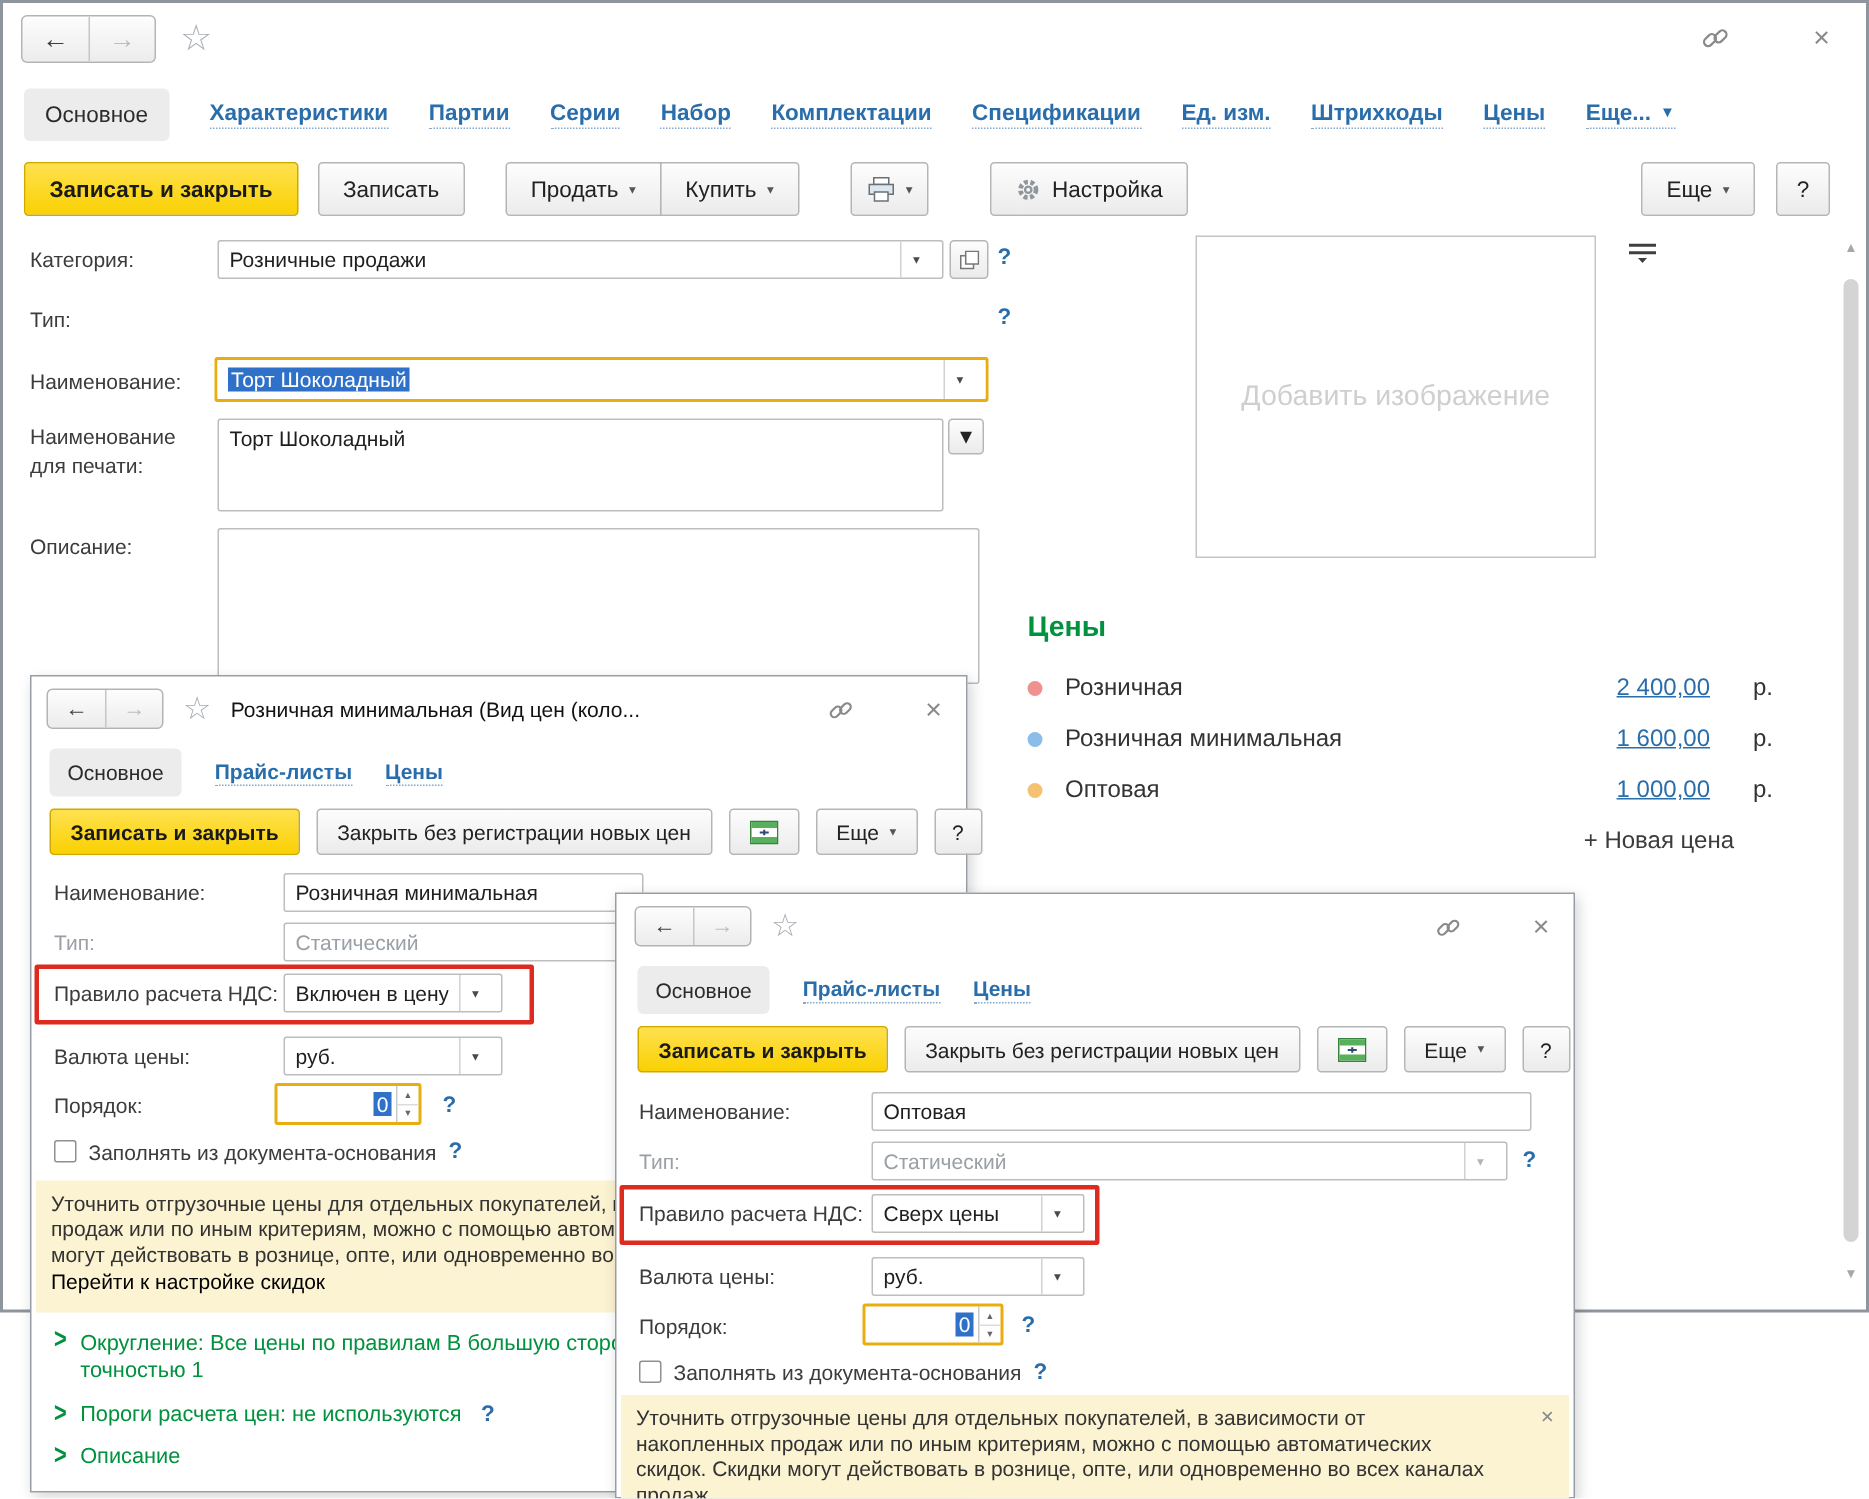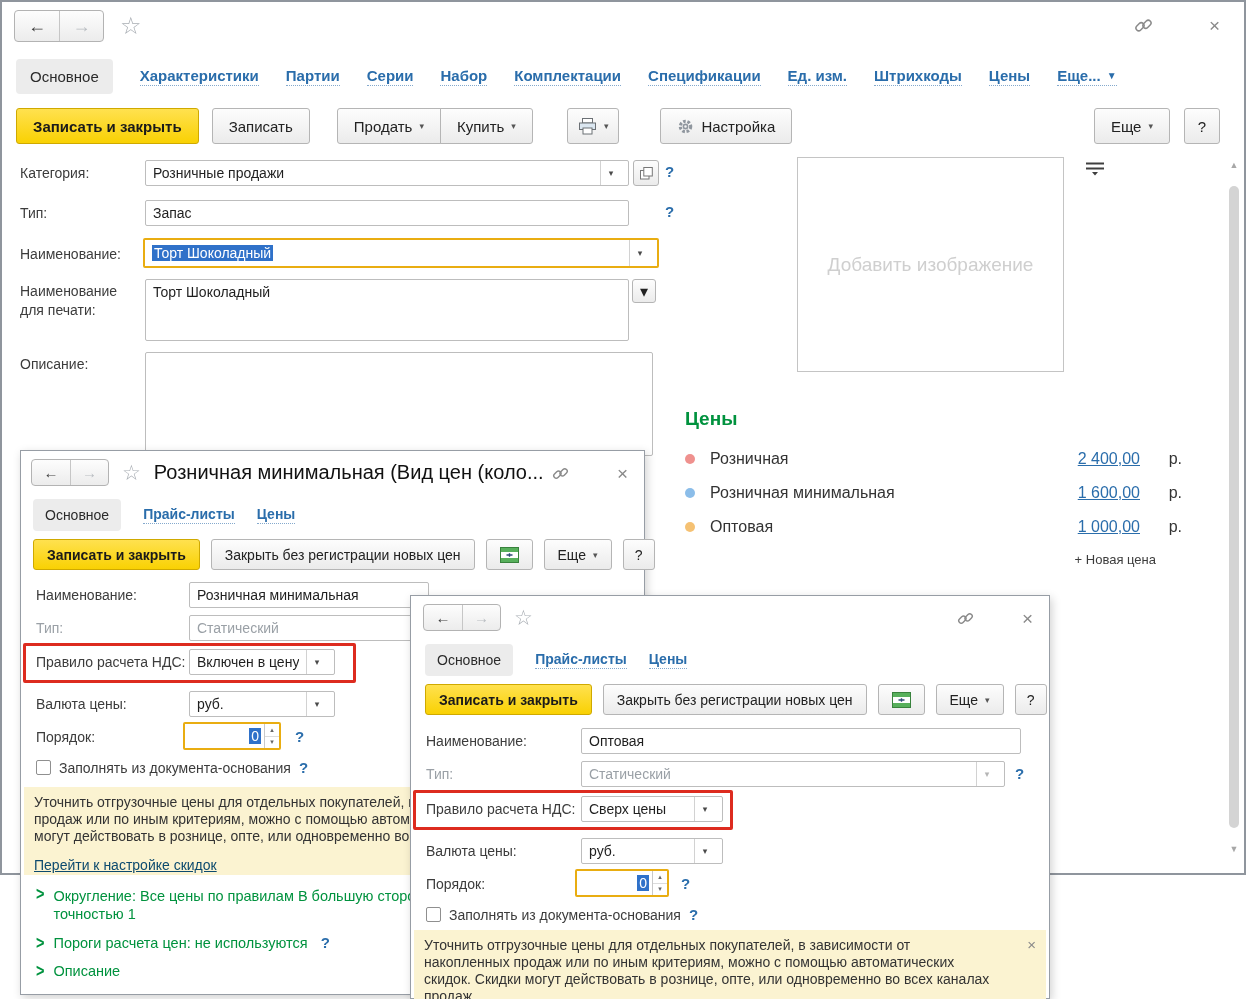--- a/index.html
+++ b/index.html
@@ -16,21 +16,21 @@
   .win-header { display:flex; align-items:center; gap:16px; }
   .navgrp { display:flex; border:1px solid #b3b3b3; border-radius:4px; overflow:hidden;
             background:linear-gradient(#fdfdfd,#ececec); }
   .navbtn { width:44px; height:30px; display:flex; align-items:center; justify-content:center;
             font-size:18px; color:#3d3d3d; cursor:pointer; }
   .navbtn + .navbtn { border-left:1px solid #c6c6c6; }
   .navbtn.disabled { color:#b9bdc2; }
   .navgrp.small .navbtn { width:38px; height:25px; font-size:15px; }
   .star { color:#a9aeb4; font-size:24px; line-height:1; cursor:pointer; }
   .wtitle { font-size:20px; color:#111; white-space:nowrap; }
-  .wtitle.small { font-size:20px; }
+  .wtitle.small { font-size:14px; }
 
   .hicons { display:flex; align-items:center; gap:24px; }
   .icon-link svg { display:block; }
   .vdots { width:3px; height:3px; border-radius:50%; background:#787878;
            box-shadow:0 -5px 0 #787878, 0 5px 0 #787878; margin:5px 4px; }
   .xclose { font-size:19px; color:#8a8a8a; line-height:1; cursor:pointer; }
 
   .tabbar { display:flex; align-items:center; gap:27px; font-size:15px; white-space:nowrap; }
   .tab-active { background:#ececec; border-radius:4px; padding:9px 14px; color:#2b2b2b; cursor:default; }
   .tab-link { color:#2a6dab; border-bottom:1px dotted #84a9cd; padding-bottom:1px; cursor:pointer;font-weight:bold; }
@@ -68,21 +68,21 @@
              padding:4px 7px; color:#1f1f1f; }
 
   .imgph { border:1px solid #c4c4c4; display:flex; align-items:center; justify-content:center;
            color:#cfcfcf; font-size:19px; }
 
   .prices-head { font-size:19px; font-weight:bold; color:#00923e; }
   .price-row { display:flex; align-items:center; height:34px; font-size:16px; color:#333; }
   .dot { width:10px; height:10px; border-radius:50%; margin-right:15px; flex:none; }
   .price-val { margin-left:auto; color:#2a6dab; text-decoration:underline; cursor:pointer; }
   .price-cur { width:26px; text-align:right; margin-left:16px; color:#333; }
-  .newprice { text-align:right; font-size:13px; color:#3c3c3c; padding-right:26px; margin-top:8px; cursor:pointer; }
+  .newprice { text-align:right; font-size:16px; color:#3c3c3c; padding-right:26px; margin-top:8px; cursor:pointer; }
 
   .vscroll { position:absolute; right:3px; top:156px; width:14px; height:706px; }
   .sarrow { width:14px; height:14px; display:flex; align-items:center; justify-content:center;
             color:#a7a7a7; font-size:9px; cursor:pointer; }
   .sthumb { position:absolute; left:2px; top:28px; width:10px; height:642px;
             background:#d4d4d4; border-radius:6px; cursor:pointer; }
   .sarrow.bottom { position:absolute; bottom:8px; }
 
   
   .dlg { border:1px solid #979da5; box-shadow:2px 3px 9px rgba(0,0,0,.18); }
@@ -95,21 +95,21 @@
   .spinner { display:flex; border:2px solid #e9ad11; border-radius:2px; background:#fff; height:28px; }
   .spinner .sval { flex:1; display:flex; align-items:center; justify-content:flex-end;
                    font-size:14px; padding-right:3px; }
   .spincol { width:15px; border-left:1px solid #c9c9c9; display:flex; flex-direction:column; }
   .spincol span { flex:1; display:flex; align-items:center; justify-content:center;
                   font-size:7px; color:#666; cursor:pointer; }
   .spincol span:first-child { border-bottom:1px solid #dcdcdc; }
   .cb { width:15px; height:15px; border:1px solid #8f8f8f; border-radius:2px; background:#fff; cursor:pointer; }
   .cbrow { display:flex; align-items:center; gap:8px; font-size:14px; color:#3c3c3c; }
   .infobox { background:#fbf3d1; padding:7px 10px; font-size:14px; line-height:17px; color:#333; }
-  .infobox .ilink { color:#0c4a6e; text-decoration:underline; cursor:pointer; margin-top:12px; display:inline-block; }
+  .infobox .ilink { color:#000000; cursor:pointer; margin-top:1px; display:inline-block; }
   .info-x { position:absolute; right:10px; top:6px; color:#8a8a8a; font-size:15px; cursor:pointer; }
   .exprow { display:flex; gap:9px; font-size:14.5px; color:#00923e; line-height:18px; }
   .exprow .chev { color:#00923e; font-weight:bold; transform:scaleY(1.3); }
   .exprow .help { margin-left:4px; }
   .greenicon { display:block; }
 </style>
 </head>
 <body>
 
 <div id="screen">
@@ -207,23 +207,20 @@
     </div>
     <div class="sqbtn abs" style="left:631px; top:158px;">
       <svg width="13" height="13" viewBox="0 0 13 13">
         <rect x="0.5" y="3.5" width="8.5" height="8.5" fill="#fff" stroke="#777"></rect>
         <rect x="3.8" y="0.5" width="8.5" height="8.5" fill="#fff" stroke="#777"></rect>
       </svg>
     </div>
     <span class="help abs" style="left:663px; top:161px;">?</span>
 
     <div class="flabel abs" style="left:18px; top:203px;">Тип:</div>
-    <div class="input abs" style="left:143px; top:198px; width:484px;">
-      <span class="val">Запас</span>
-    </div>
     <span class="help abs" style="left:663px; top:201px;">?</span>
 
     <div class="flabel abs" style="left:18px; top:244px;">Наименование:</div>
     <div class="focuswrap abs" style="left:141px; top:236px; width:516px; height:30px;">
       <div class="input">
         <span class="sel">Торт Шоколадный</span>
         <span class="dd">▾</span>
       </div>
     </div>
 

